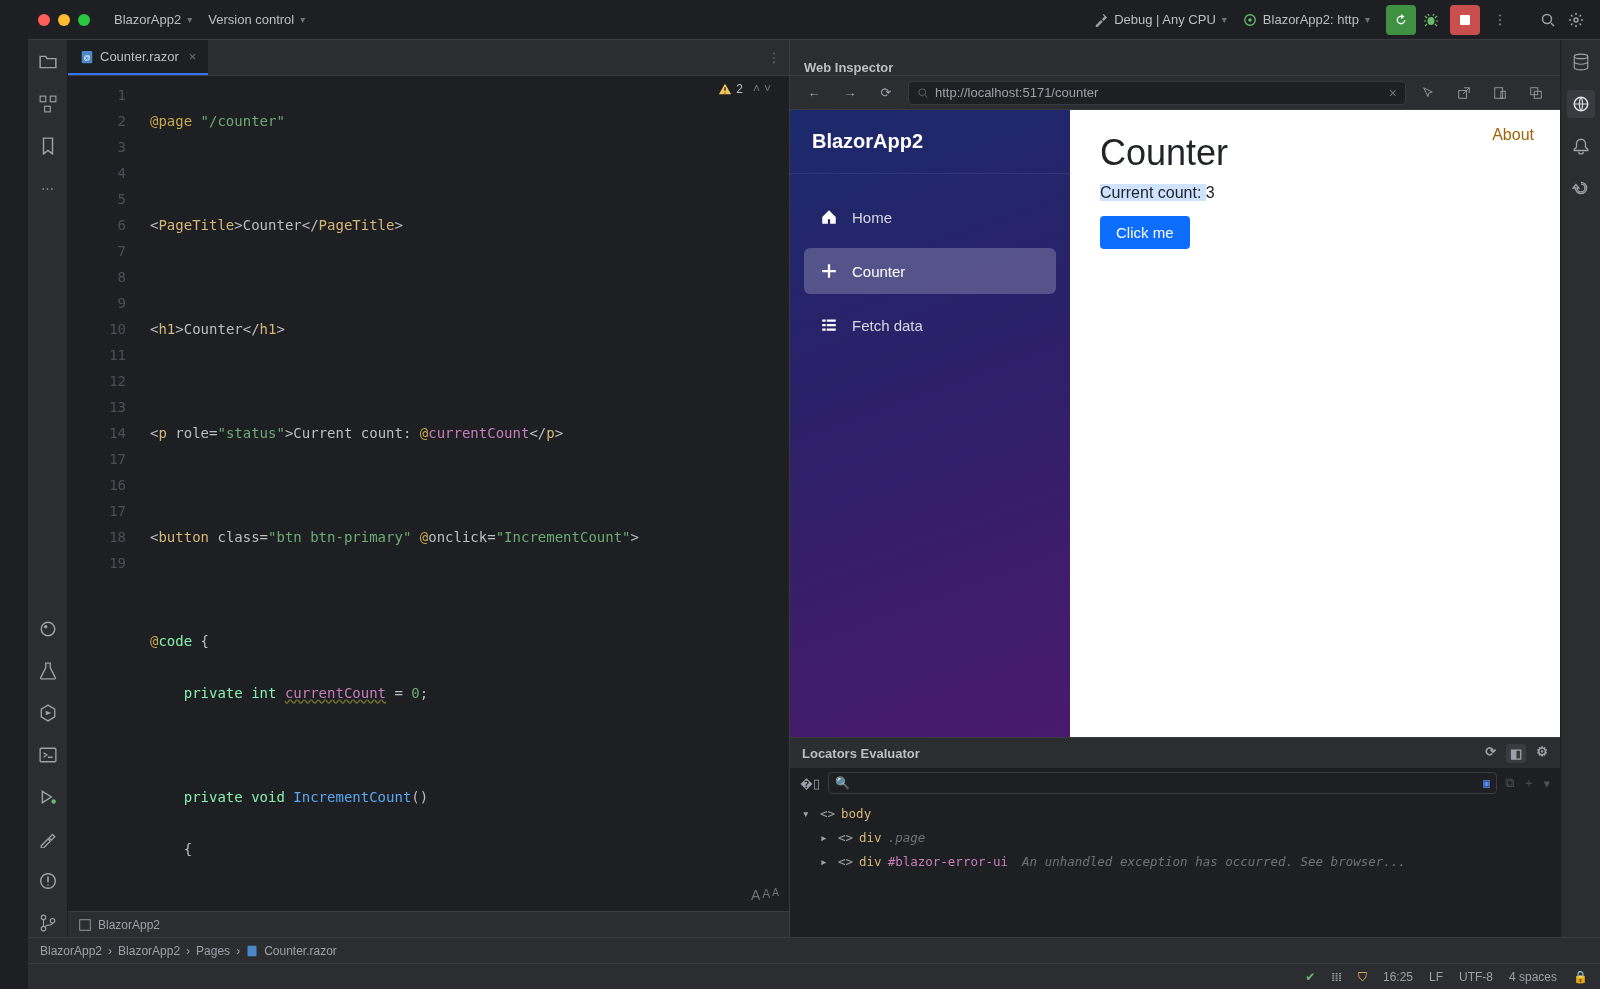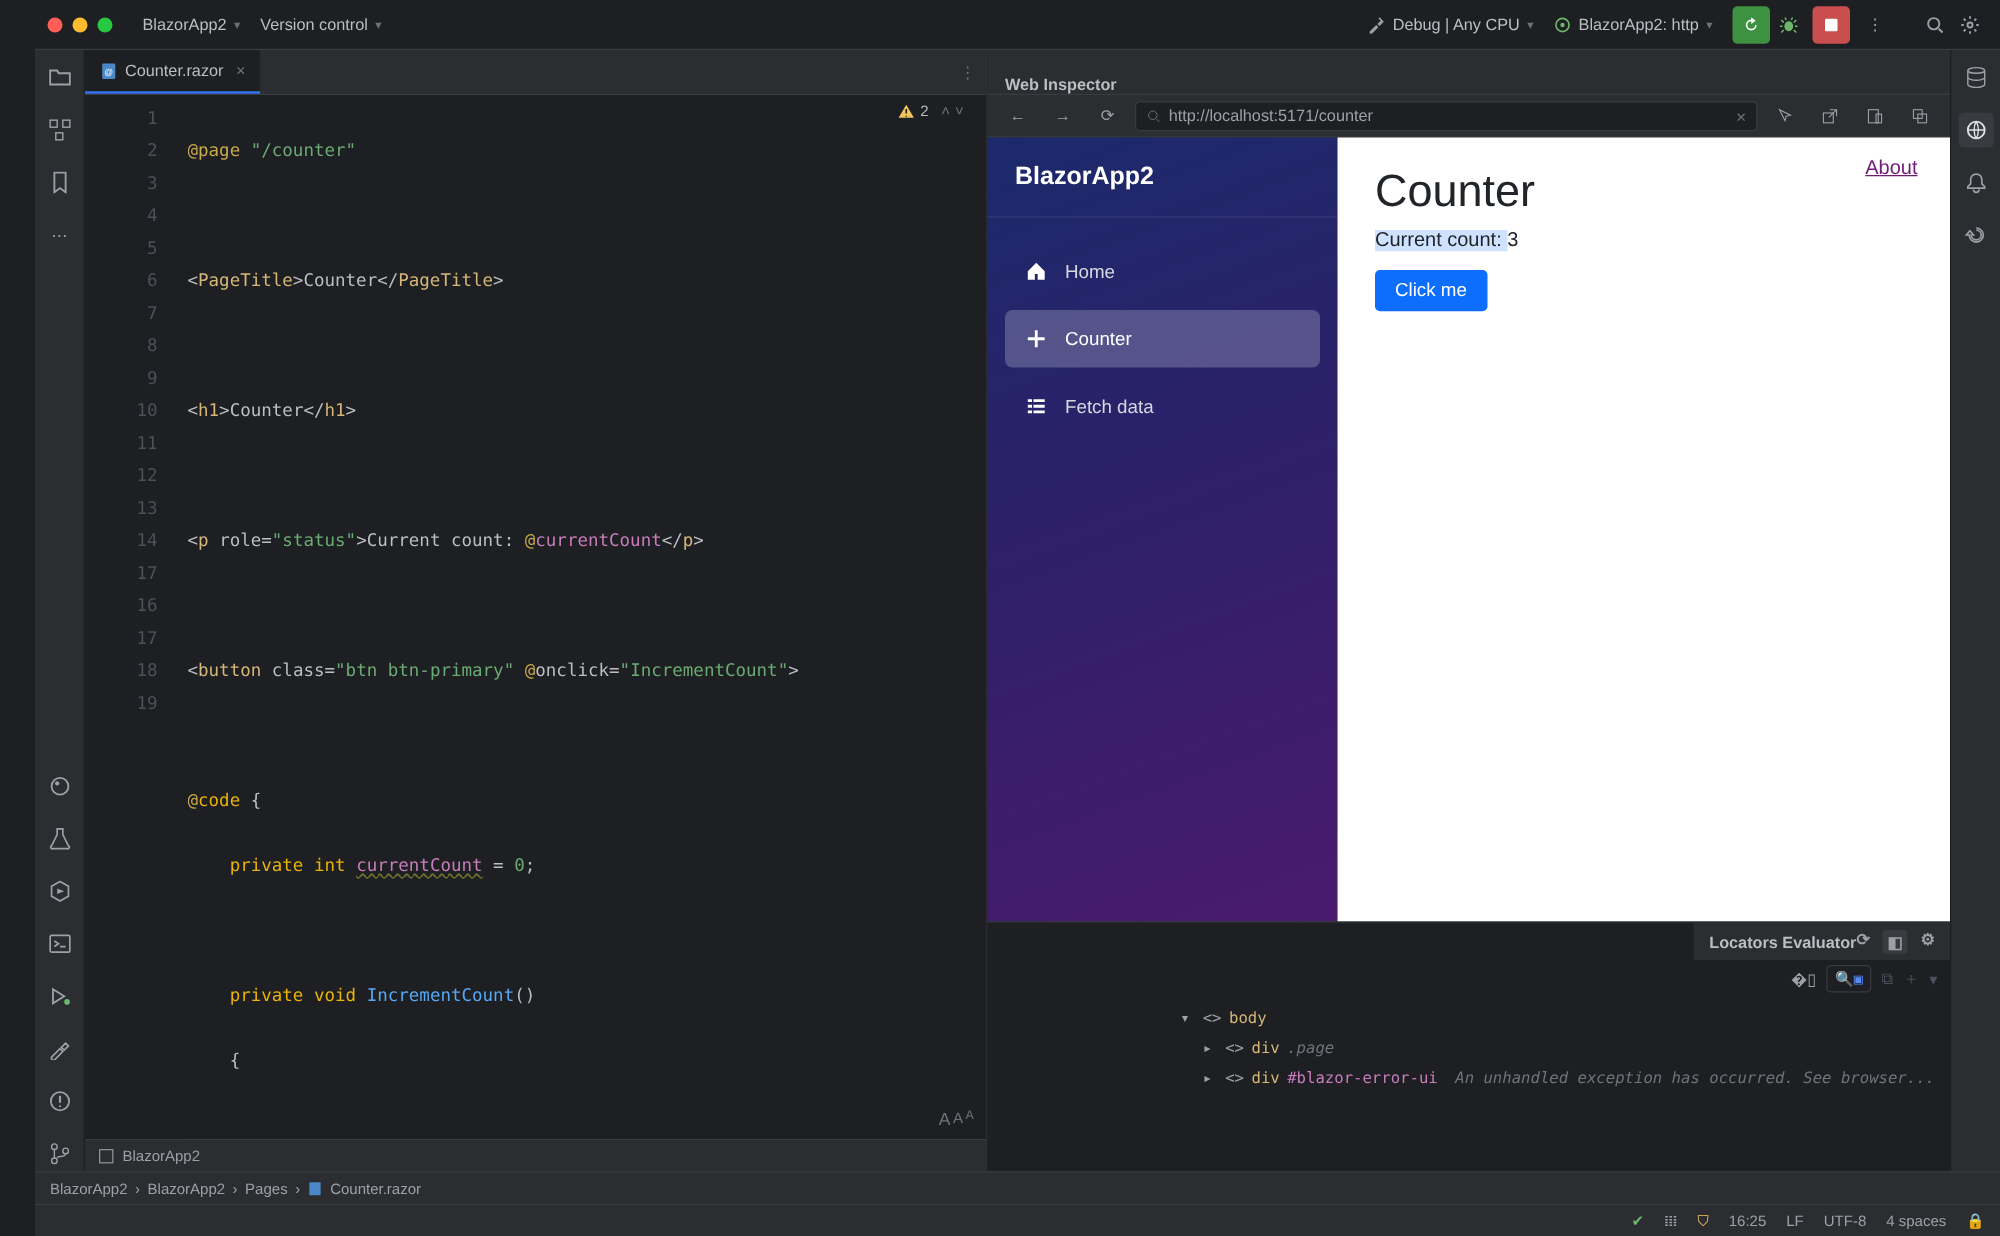--- a/index.html
+++ b/index.html
@@ -35,21 +35,21 @@
   .banner{height:32px;background:#2b2d30;display:flex;align-items:center;padding:0 14px;gap:20px;border-bottom:1px solid #393b40;font-size:13px;}
   .banner .msg{color:#bcbec4;}
   .banner .link{color:#548af7;cursor:pointer;margin-left:auto;}
   .banner .link + .link{margin-left:18px;}
   .editor-body{flex:1;display:flex;min-height:0;position:relative;background:#1e1f22;}
   .gutter{width:82px;text-align:right;padding:6px 24px 6px 0;color:#4b5059;font-family:Menlo,Consolas,monospace;font-size:14px;line-height:26px;user-select:none;background:#1e1f22;}
   .code{padding:6px 0;font-family:Menlo,Consolas,monospace;font-size:14px;line-height:26px;white-space:pre;color:#bcbec4;flex:1;overflow:hidden;min-width:0;}
   .k-dir{color:#c8a94b;}
   .k-str{color:#6aab73;}
   .k-tag{color:#d5b778;}
-  .k-kw{color:#eab308;}
+  .k-kw{color:#86efac;}
   .k-id{color:#bcbec4;}
   .k-var{color:#c77dbb;}
   .k-fn{color:#56a8f5;}
   .k-num{color:#6aab73;}
   .k-curr{color:#c77dbb;text-decoration:underline wavy #6e6e2f;}
   .inspect-badge{position:absolute;top:6px;right:18px;display:flex;align-items:center;gap:4px;color:#bcbec4;font-size:12px;}
   .mini-marks{position:absolute;bottom:8px;right:10px;display:flex;gap:2px;}
   .mini-marks span{color:#6f737a;font-size:14px;}
   .crumb{height:26px;display:flex;align-items:center;padding:0 10px;border-top:1px solid #393b40;font-size:12px;color:#9da0a8;background:#2b2d30;gap:6px;}
   
@@ -62,23 +62,23 @@
   .pv-nav{width:280px;background:linear-gradient(160deg,#1b2a6b 0%,#2d2069 45%,#4a1a6e 100%);display:flex;flex-direction:column;}
   .pv-brand{padding:20px 22px;font-size:20px;color:#fff;font-weight:600;border-bottom:1px solid rgba(255,255,255,.08);}
   .pv-items{padding:20px 14px;display:flex;flex-direction:column;gap:8px;}
   .pv-item{display:flex;align-items:center;gap:14px;color:#d7d7e0;padding:14px 16px;border-radius:6px;font-size:15px;}
   .pv-item.active{background:rgba(255,255,255,.22);color:#fff;}
   .pv-main{flex:1;background:#fff;color:#212529;padding:22px 30px;position:relative;}
   .pv-main h1{font-size:36px;font-weight:500;margin-bottom:10px;}
   .pv-status{font-size:16px;margin-bottom:14px;}
   .pv-status .hl{background:#cfe2ff;}
   .pv-btn{background:#0d6efd;color:#fff;border:none;padding:8px 16px;border-radius:4px;font-size:15px;cursor:pointer;}
-  .pv-about{position:absolute;top:16px;right:26px;color:#701a75;text-decoration:underline;font-size:16px;cursor:pointer;}
-  
-  .locators{height:200px;border-top:1px solid #393b40;display:flex;flex-direction:column;background:#1e1f22;align-items:flex-end;}
+  .pv-about{position:absolute;top:16px;right:26px;color:#a16207;font-size:16px;cursor:pointer;}
+  
+  .locators{height:200px;border-top:1px solid #393b40;display:flex;flex-direction:column;background:#1e1f22;}
   .loc-head{height:30px;display:flex;align-items:center;padding:0 12px;font-size:13px;font-weight:600;background:#2b2d30;}
   .loc-head .tools{margin-left:auto;display:flex;gap:10px;color:#9da0a8;}
   .loc-head .tools .sel{background:#393b40;padding:2px 4px;border-radius:3px;}
   .loc-search{height:30px;display:flex;align-items:center;padding:0 10px;gap:8px;}
   .loc-search .field{flex:1;height:22px;background:#1e1f22;border:1px solid #393b40;border-radius:4px;display:flex;align-items:center;padding:0 6px;color:#6f737a;font-family:Menlo,monospace;font-size:12px;}
   .loc-search .field .end{margin-left:auto;color:#548af7;}
   .loc-tree{flex:1;padding:4px 12px;font-family:Menlo,Consolas,monospace;font-size:12.5px;line-height:24px;}
   .tree-row{display:flex;align-items:center;gap:6px;color:#9da0a8;}
   .tree-row .tg{color:#d5b778;}
   .tree-row .cls{color:#6f737a;font-style:italic;}

